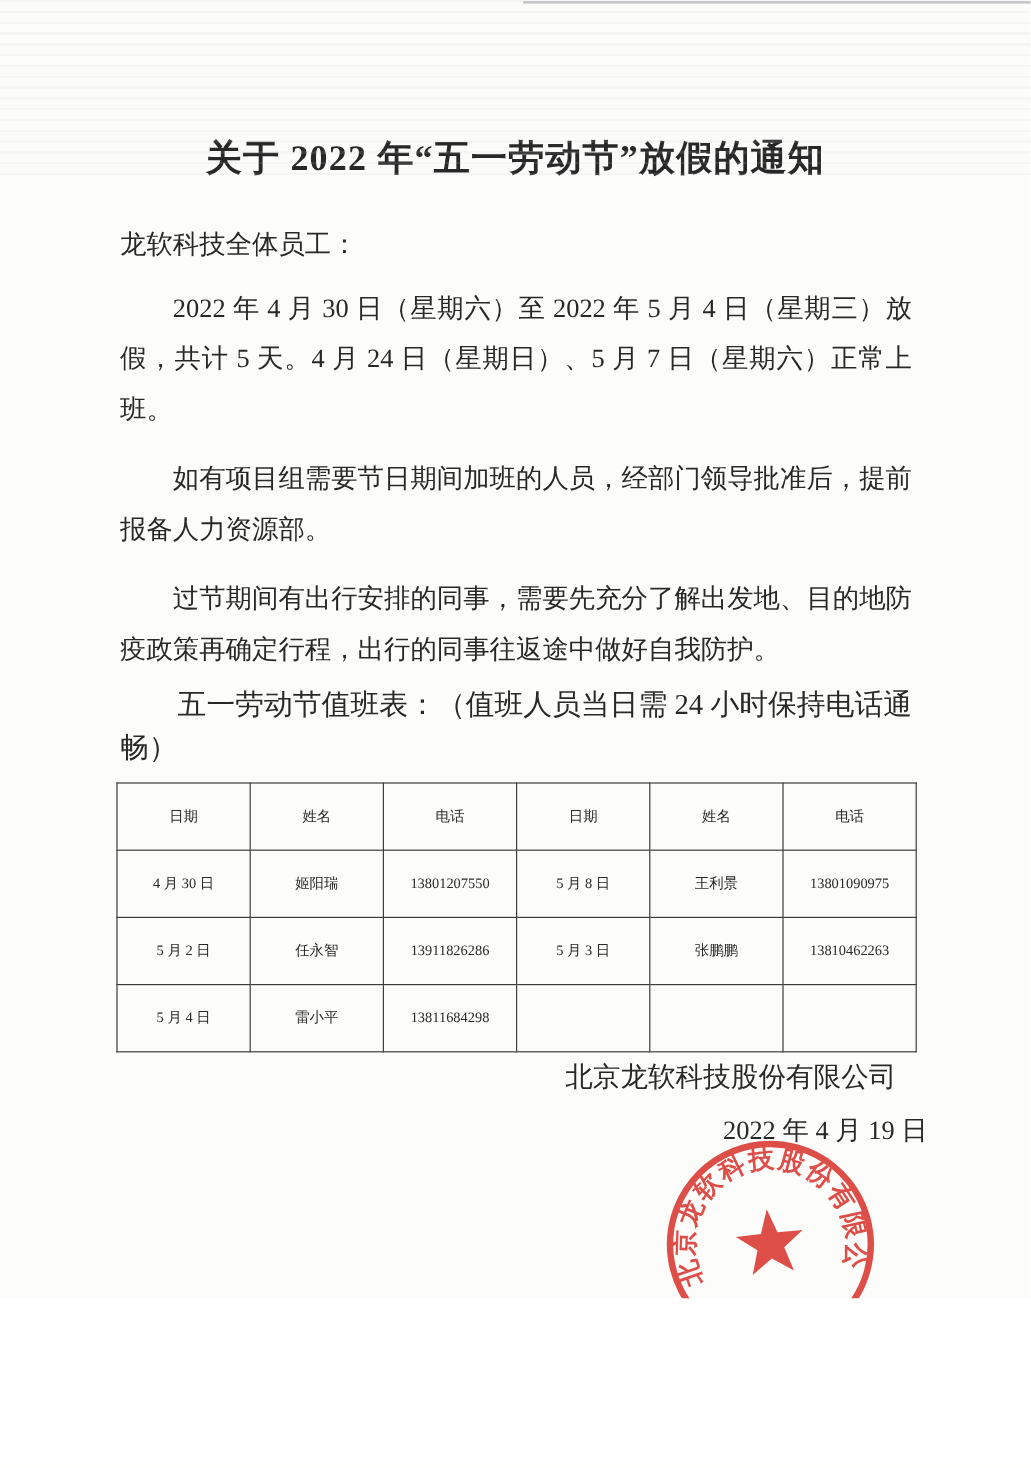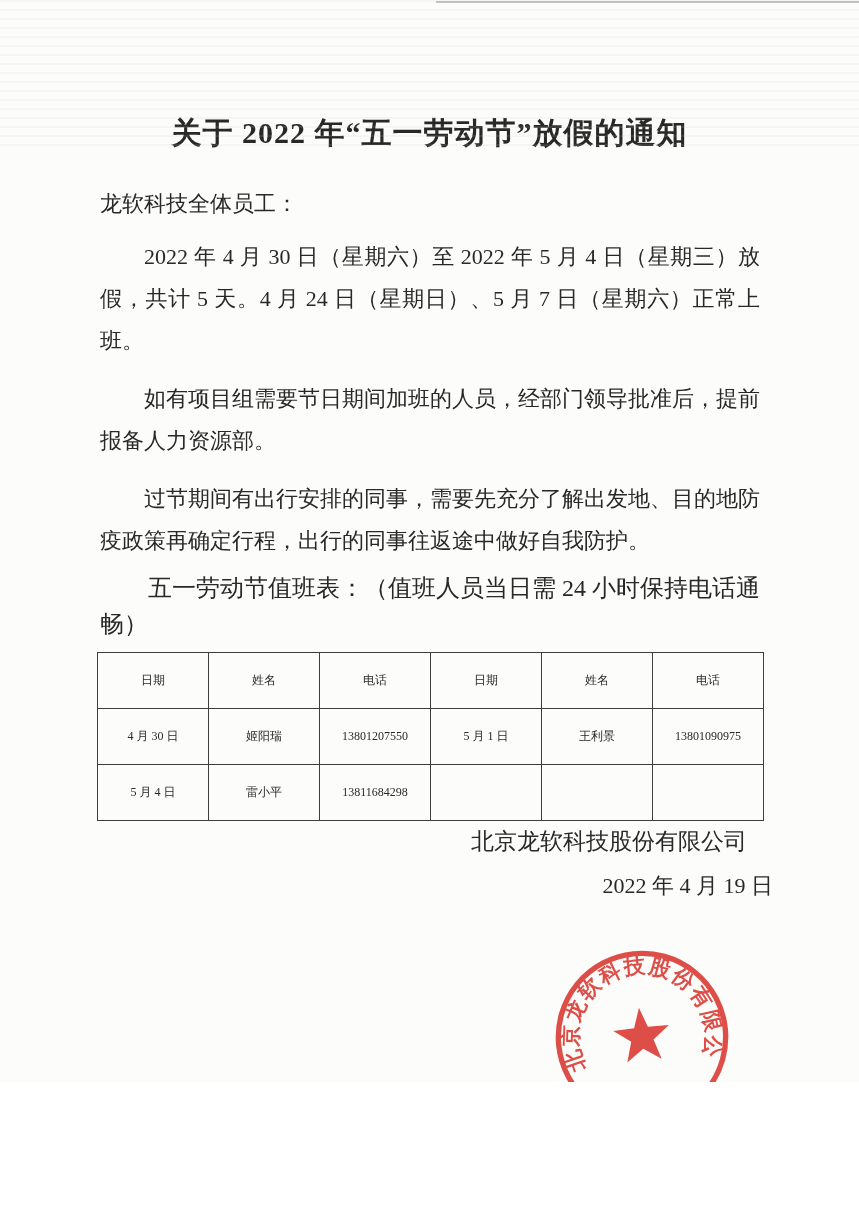--- a/index.html
+++ b/index.html
@@ -129,23 +129,31 @@
         <th>姓名</th>
         <th>电话</th>
         <th>日期</th>
         <th>姓名</th>
         <th>电话</th>
       </tr>
       <tr>
         <td>4 月 30 日</td>
         <td>姬阳瑞</td>
         <td>13801207550</td>
-        <td>5 月 1 日</td>
+        <td>5 月 8 日</td>
         <td>王利景</td>
         <td>13801090975</td>
+      </tr>
+      <tr>
+        <td>5 月 2 日</td>
+        <td>任永智</td>
+        <td>13911826286</td>
+        <td>5 月 3 日</td>
+        <td>张鹏鹏</td>
+        <td>13810462263</td>
       </tr>
       <tr>
         <td>5 月 4 日</td>
         <td>雷小平</td>
         <td>13811684298</td>
         <td></td>
         <td></td>
         <td></td>
       </tr>
     </tbody>

